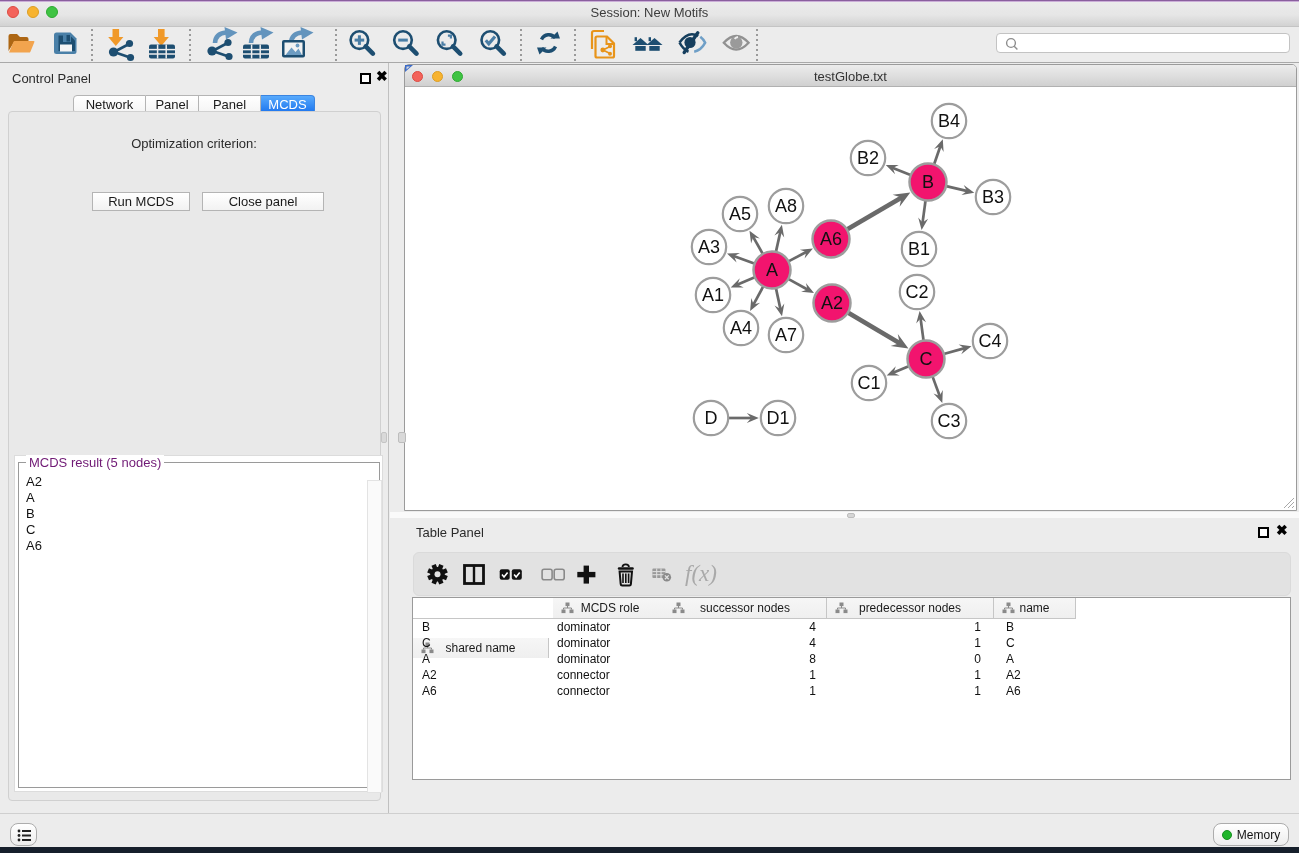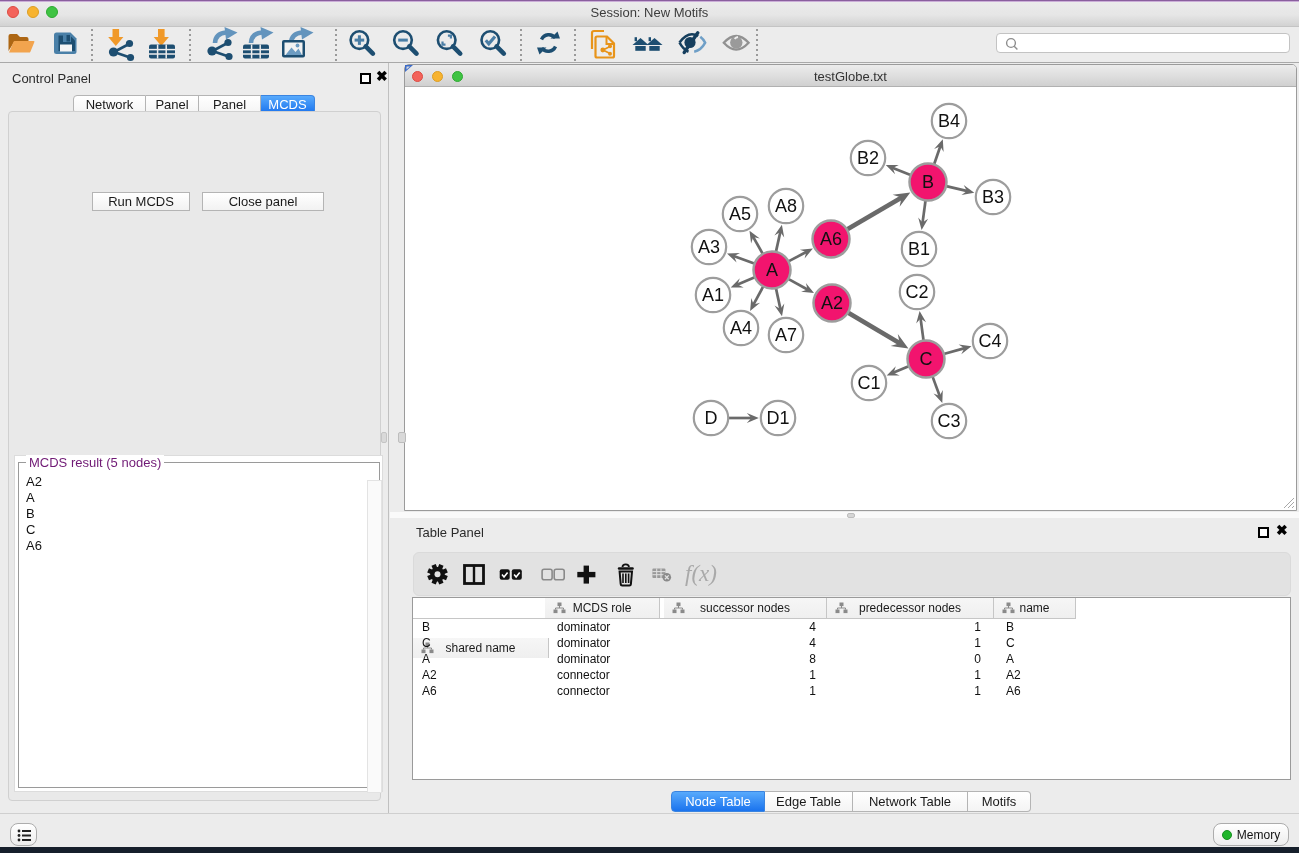--- a/index.html
+++ b/index.html
@@ -171,20 +171,21 @@
   <div class="ptitle" style="left:12px;top:8px;">Control Panel</div>
   <div class="wicon" style="left:360px;top:10px;"></div>
   <div class="xicon" style="left:376px;top:5px;">✖</div>
   <div class="seg" style="left:73px;top:32px;">
     <div style="width:73px">Network</div>
     <div style="width:53px">Panel</div>
     <div style="width:62px">Panel</div>
     <div class="on" style="width:54px">MCDS</div>
   </div>
   <div id="tabpane"></div>
+  <div class="ptitle" style="left:0;right:0;top:73px;text-align:center;">Optimization criterion:</div>
   <div class="btn" style="left:92px;top:129px;width:98px;">Run MCDS</div>
   <div class="btn" style="left:202px;top:129px;width:122px;">Close panel</div>
   <div id="resultbox">
     <div id="fieldset">
       <div id="fieldlabel">MCDS result (5 nodes)</div>
       <div class="mlist">A2<br>A<br>B<br>C<br>A6</div>
       <div id="cpsb"></div>
     </div>
   </div>
 </div>
@@ -336,21 +337,21 @@
         <text x="271" y="28" font-family="Liberation Serif, serif" font-style="italic" font-size="23" fill="#a9a9a9">f(x)</text>
       </svg>
   </div>
   <div id="tablebox">
 <div class="th" style="left:0px;width:136px;margin-top:40px;"><svg width="13" height="12" viewBox="0 0 13 12" style="position:absolute;left:8px;top:4px">
           <rect x="4.5" y="0.5" width="4" height="3.6" fill="#8a8a8a"></rect>
           <rect x="0.5" y="7.5" width="4" height="3.6" fill="#8a8a8a"></rect>
           <rect x="8.5" y="7.5" width="4" height="3.6" fill="#8a8a8a"></rect>
           <path d="M6.5 4 L6.5 6 M2.5 7.5 L2.5 6 L10.5 6 L10.5 7.5" stroke="#8a8a8a" stroke-width="1" fill="none"></path>
         </svg>shared name</div>
-<div class="th" style="left:132px;width:115px;"><svg width="13" height="12" viewBox="0 0 13 12" style="position:absolute;left:8px;top:4px">
+<div class="th" style="left:140px;width:115px;"><svg width="13" height="12" viewBox="0 0 13 12" style="position:absolute;left:8px;top:4px">
           <rect x="4.5" y="0.5" width="4" height="3.6" fill="#8a8a8a"></rect>
           <rect x="0.5" y="7.5" width="4" height="3.6" fill="#8a8a8a"></rect>
           <rect x="8.5" y="7.5" width="4" height="3.6" fill="#8a8a8a"></rect>
           <path d="M6.5 4 L6.5 6 M2.5 7.5 L2.5 6 L10.5 6 L10.5 7.5" stroke="#8a8a8a" stroke-width="1" fill="none"></path>
         </svg>MCDS role</div>
 <div class="th" style="left:251px;width:163px;"><svg width="13" height="12" viewBox="0 0 13 12" style="position:absolute;left:8px;top:4px">
           <rect x="4.5" y="0.5" width="4" height="3.6" fill="#8a8a8a"></rect>
           <rect x="0.5" y="7.5" width="4" height="3.6" fill="#8a8a8a"></rect>
           <rect x="8.5" y="7.5" width="4" height="3.6" fill="#8a8a8a"></rect>
           <path d="M6.5 4 L6.5 6 M2.5 7.5 L2.5 6 L10.5 6 L10.5 7.5" stroke="#8a8a8a" stroke-width="1" fill="none"></path>
@@ -387,26 +388,20 @@
 <div class="td" style="left:144px;top:69px;">connector</div>
 <div class="td" style="left:251px;top:69px;width:152px;text-align:right;">1</div>
 <div class="td" style="left:414px;top:69px;width:154px;text-align:right;">1</div>
 <div class="td" style="left:593px;top:69px;">A2</div>
 <div class="td" style="left:9px;top:85px;">A6</div>
 <div class="td" style="left:144px;top:85px;">connector</div>
 <div class="td" style="left:251px;top:85px;width:152px;text-align:right;">1</div>
 <div class="td" style="left:414px;top:85px;width:154px;text-align:right;">1</div>
 <div class="td" style="left:593px;top:85px;">A6</div>
 </div>
-  <div class="seg" style="left:281px;top:273px;height:21px;">
-    <div class="on" style="width:94px">Node Table</div>
-    <div style="width:88px">Edge Table</div>
-    <div style="width:115px">Network Table</div>
-    <div style="width:63px">Motifs</div>
-  </div>
 </div>
 
 <div class="abs" id="statusbar">
   <div class="macbtn" style="left:10px;top:9px;width:27px;height:23px;">
     <svg width="27" height="23" viewBox="0 0 27 23">
       <circle cx="8" cy="7" r="1.4" fill="#222"></circle>
         <rect x="11" y="6" width="9" height="2" fill="#222"></rect>
       <circle cx="8" cy="11.5" r="1.4" fill="#222"></circle>
         <rect x="11" y="10.5" width="9" height="2" fill="#222"></rect>
       <circle cx="8" cy="16" r="1.4" fill="#222"></circle>

